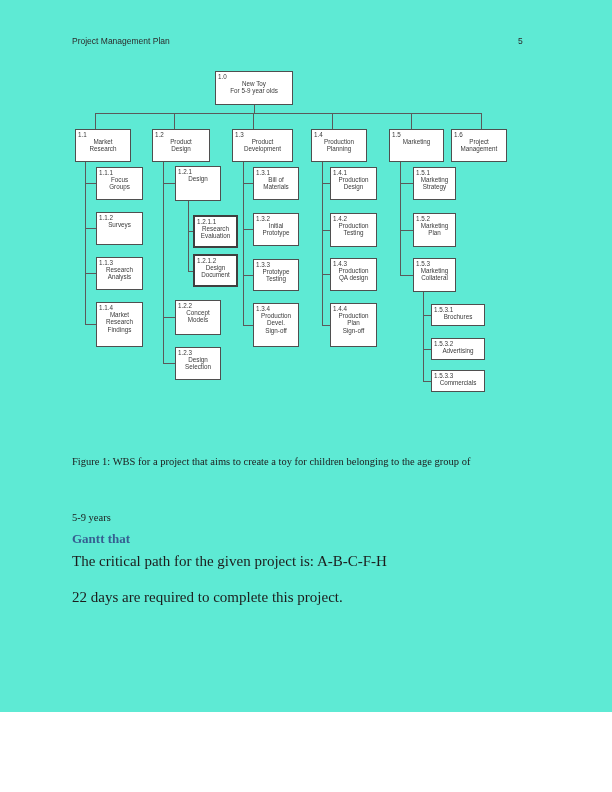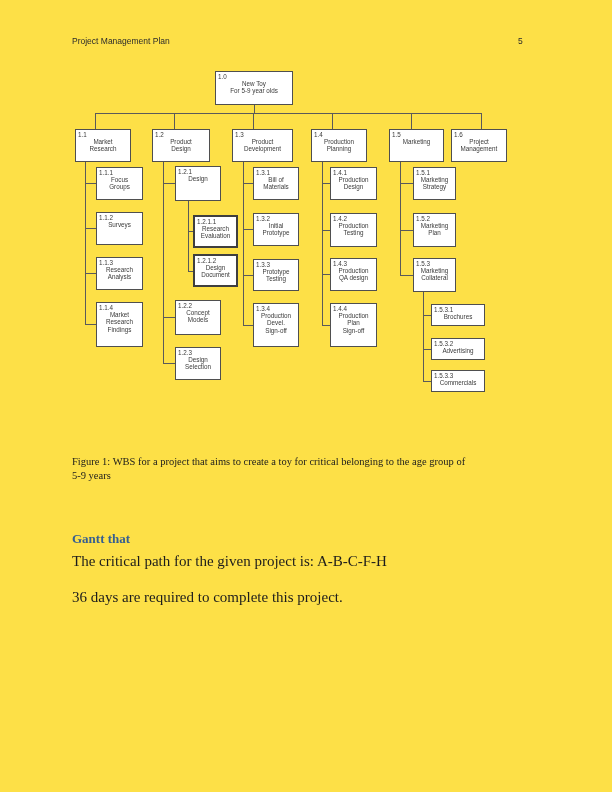--- a/index.html
+++ b/index.html
@@ -1,16 +1,16 @@
 <!DOCTYPE html>
 <html><head>
 <meta charset="utf-8">
 <style>
   html,body{margin:0;padding:0;background:#ffffff;}
-  .page{position:relative;width:612px;height:792px;background:#fde047;overflow:hidden;
+  .page{position:relative;width:612px;height:712px;background:#5eead4;overflow:hidden;
         font-family:"Liberation Serif",serif;color:#1c1c1c;}
 
   
   .hdr-title{position:absolute;left:72px;top:36px;font-family:"Liberation Sans",sans-serif;
              font-size:8.5px;color:#2b2b2b;}
   .hdr-page{position:absolute;left:518px;top:36px;font-family:"Liberation Sans",sans-serif;
             font-size:8.5px;color:#2b2b2b;}
 
   
   .wbs{position:absolute;left:0;top:0;width:612px;height:420px;
@@ -231,20 +231,20 @@
     <div class="node" style="left:431px;top:338px;width:54px;height:22px">
       <span class="num">1.5.3.2</span>
       <span class="lbl">Advertising</span>
     </div>
     <div class="node" style="left:431px;top:370px;width:54px;height:22px">
       <span class="num">1.5.3.3</span>
       <span class="lbl">Commercials</span>
     </div>
   </div>
 
-  <div class="cap" style="top:456px">Figure 1: WBS for a project that aims to create a toy for critical belonging to the age group of</div>
-  <div class="cap" style="top:470px">5-9 years</div>
+  <div class="cap" style="top:456px">Figure 1: WBS for a project that aims to create a toy for children belonging to the age group of</div>
+  <div class="cap" style="top:512px">5-9 years</div>
 
   <div class="h2" style="top:531px;color:#365f91">Gantt that</div>
   <div class="body-line" style="top:553px">The critical path for the given project is: A-B-C-F-H</div>
-  <div class="body-line" style="top:589px">36 days are required to complete this project.</div>
+  <div class="body-line" style="top:589px">22 days are required to complete this project.</div>
 
 </div>
 
 </body></html>

